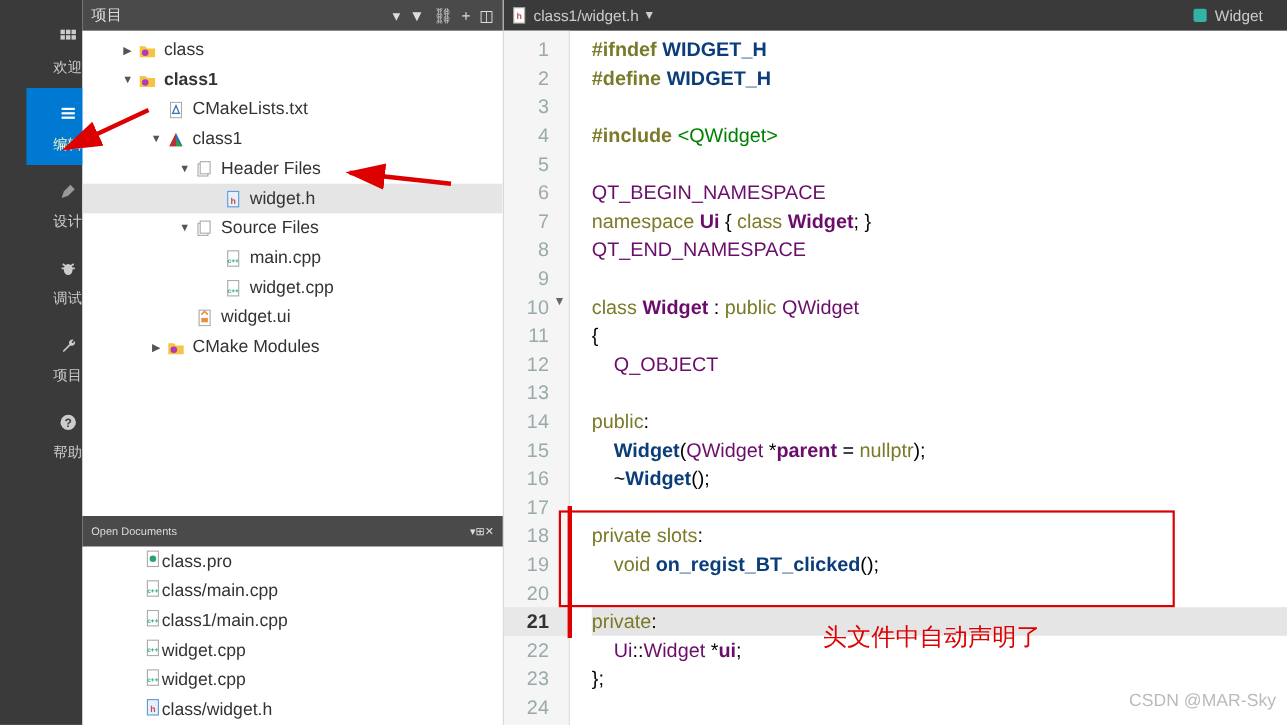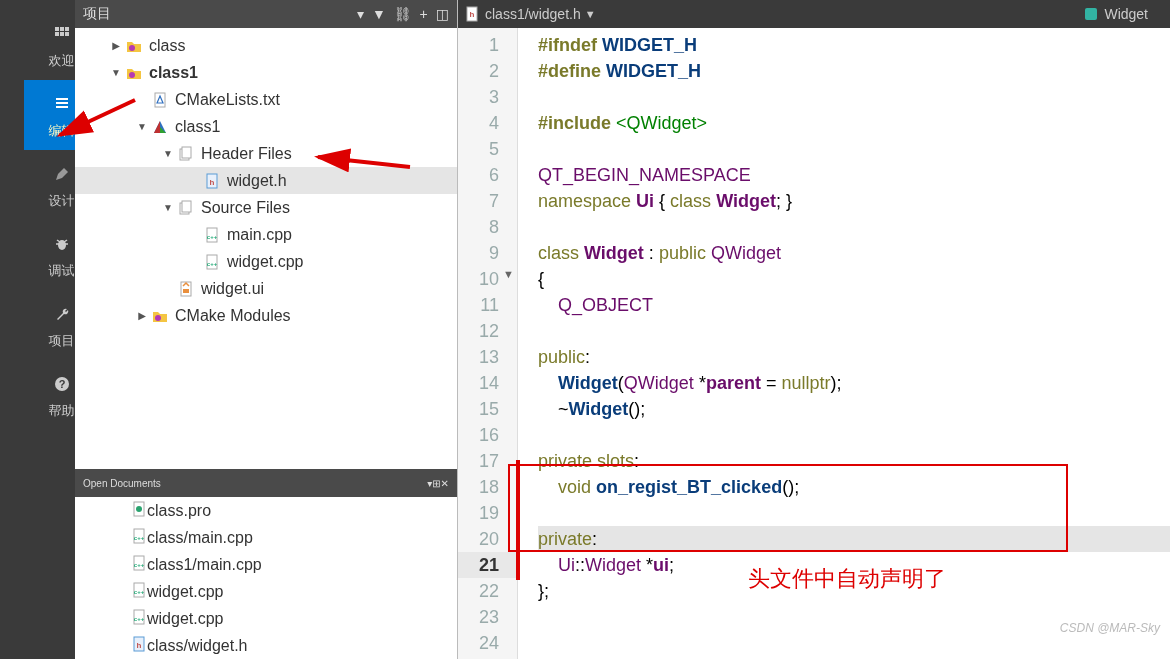--- a/index.html
+++ b/index.html
@@ -53,21 +53,21 @@
 .fn { color: #0a3d7a; font-weight: 700; }
 .cmt { color: #888; }
 
 .annot-box { position: absolute; border: 2px solid #d00; }
 .annot-text { position: absolute; color: #d00; font-size: 22px; font-family: Liberation Serif, serif; }
 
 .arrow { position: absolute; pointer-events: none; }
 
 svg.sm { width: 16px; height: 16px; }
 
-.watermark { position: absolute; right: 10px; bottom: 24px; color: #bbb; font-size: 12px; font-style: italic; }
+.watermark { position: absolute; right: 10px; bottom: 12px; color: #bbb; font-size: 16px; }
 </style>
 </head>
 <body>
 
 <div class="leftbar">
   <div class="leftbar-item">
     <div class="licon">
       <svg class="sm" viewBox="0 0 16 16">
           <rect x="1" y="1" width="4" height="4" fill="#ccc"></rect>
           <rect x="6" y="1" width="4" height="4" fill="#ccc"></rect>
@@ -371,20 +371,21 @@
 
       <div class="annot-box" style="left:-10px; top:436px; width:560px; height:88px;"></div>
       <div class="annot-text" style="left:230px; top:536px;">头文件中自动声明了</div>
     <div class="cl"><span class="kw">#ifndef</span> <span class="mac">WIDGET_H</span></div>
         <div class="cl"><span class="kw">#define</span> <span class="mac">WIDGET_H</span></div>
         <div class="cl"></div>
         <div class="cl"><span class="kw">#include</span> <span class="inc">&lt;QWidget&gt;</span></div>
         <div class="cl"></div>
         <div class="cl"><span class="type">QT_BEGIN_NAMESPACE</span></div>
         <div class="cl"><span class="kw2">namespace</span> <span class="typeb">Ui</span> { <span class="kw2">class</span> <span class="typeb">Widget</span>; }</div>
+        <div class="cl"><span class="type">QT_END_NAMESPACE</span></div>
         <div class="cl"></div>
         <div class="cl"><span class="kw2">class</span> <span class="typeb">Widget</span> : <span class="kw2">public</span> <span class="type">QWidget</span></div>
         <div class="cl">{</div>
         <div class="cl">    <span class="type">Q_OBJECT</span></div>
         <div class="cl"></div>
         <div class="cl"><span class="kw2">public</span>:</div>
         <div class="cl">    <span class="fn">Widget</span>(<span class="type">QWidget</span> *<span class="typeb">parent</span> = <span class="kw2">nullptr</span>);</div>
         <div class="cl">    ~<span class="fn">Widget</span>();</div>
         <div class="cl"></div>
         <div class="cl"><span class="kw2">private</span> <span class="kw2">slots</span>:</div>

